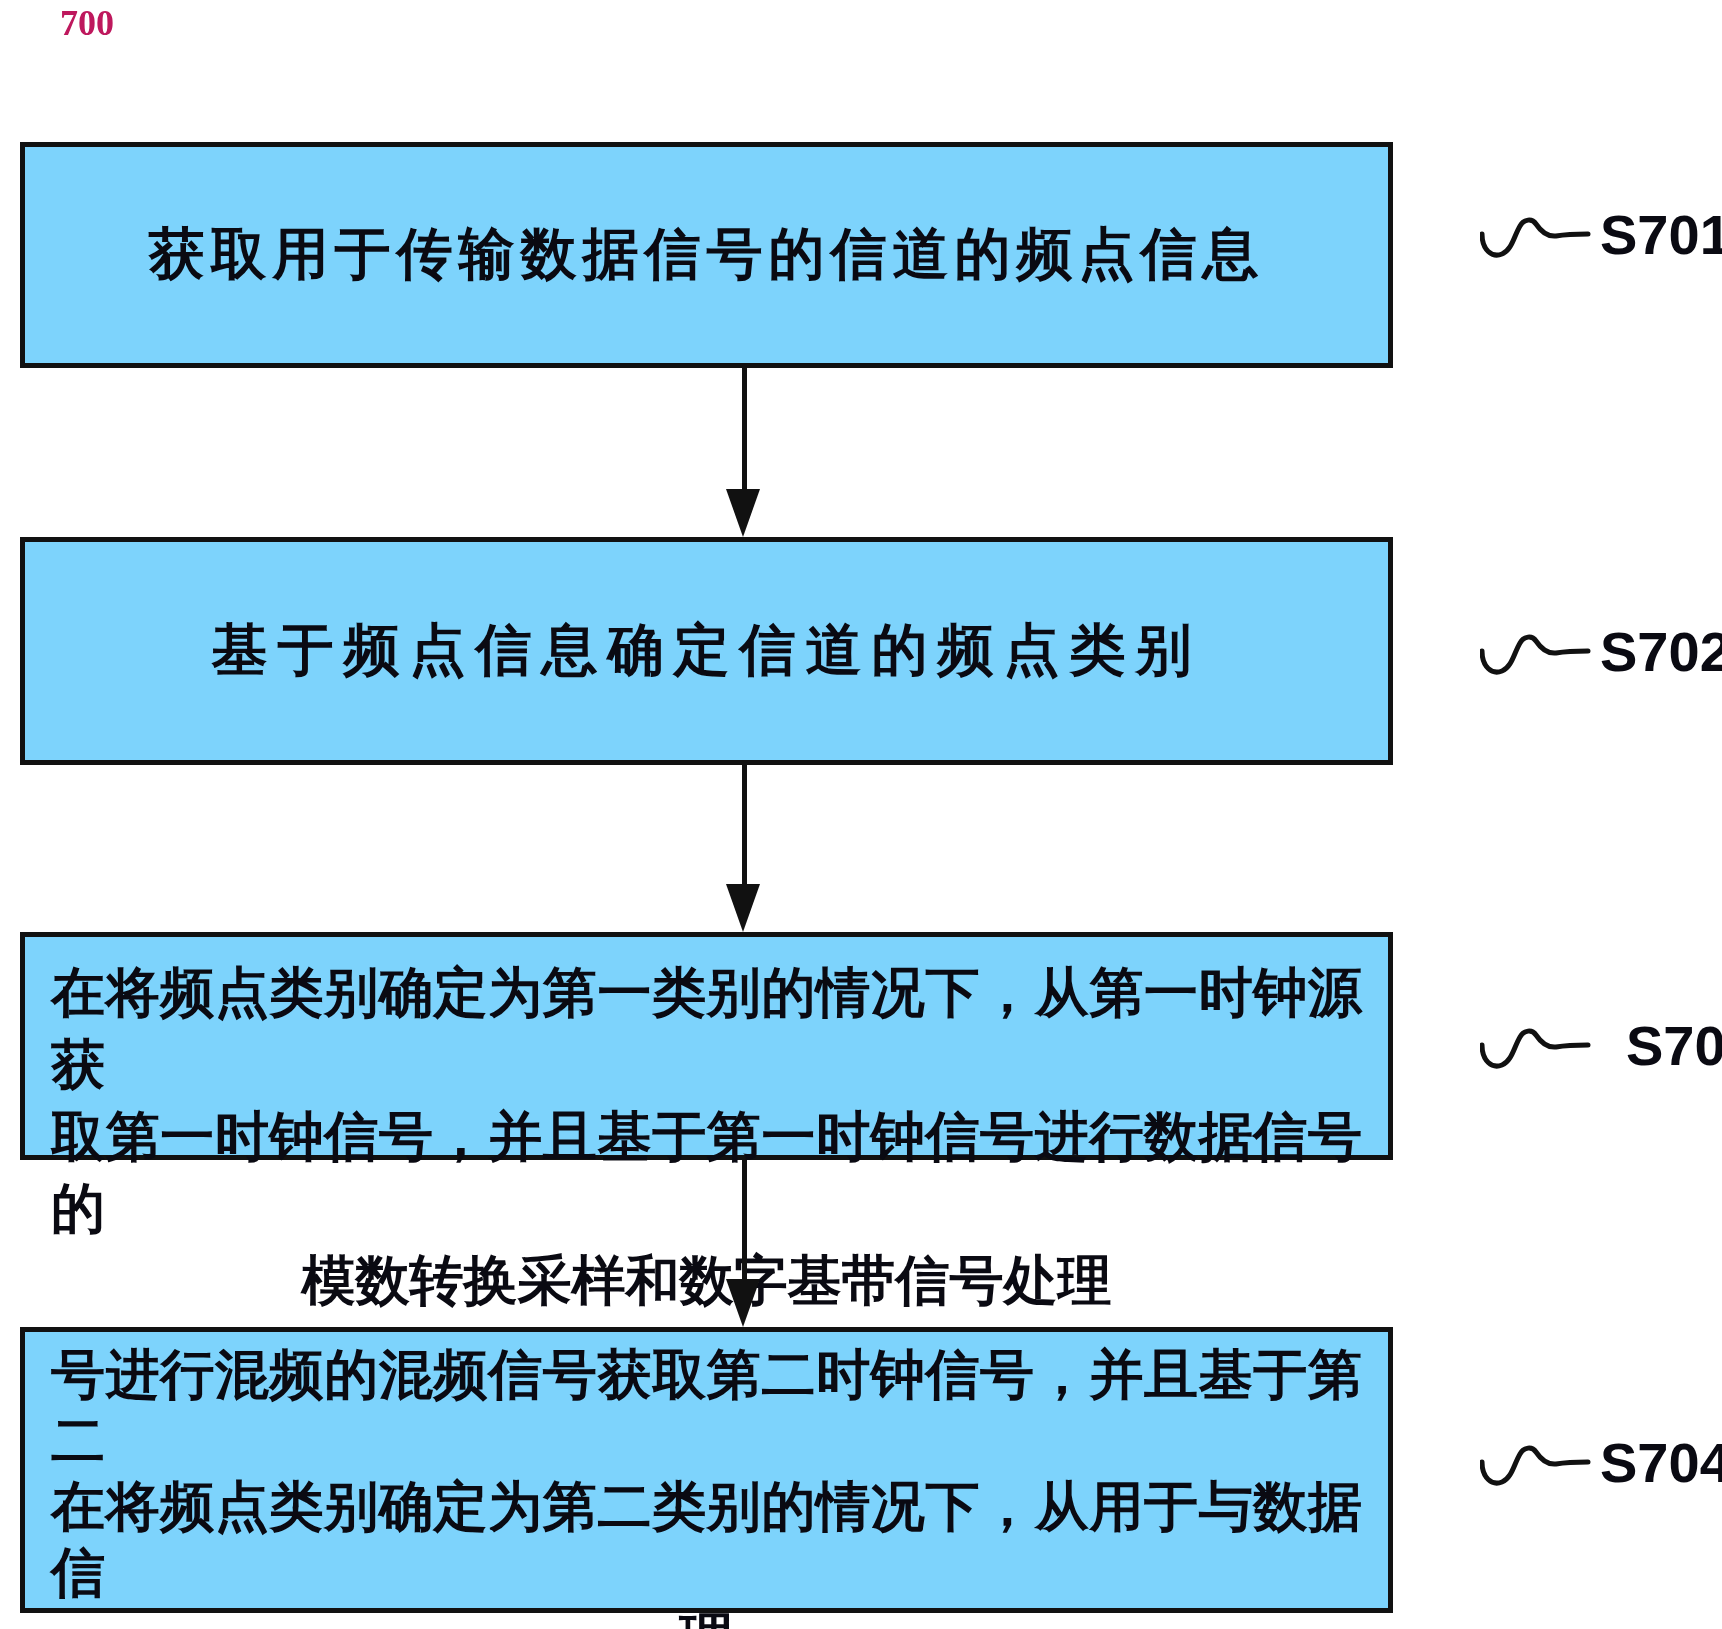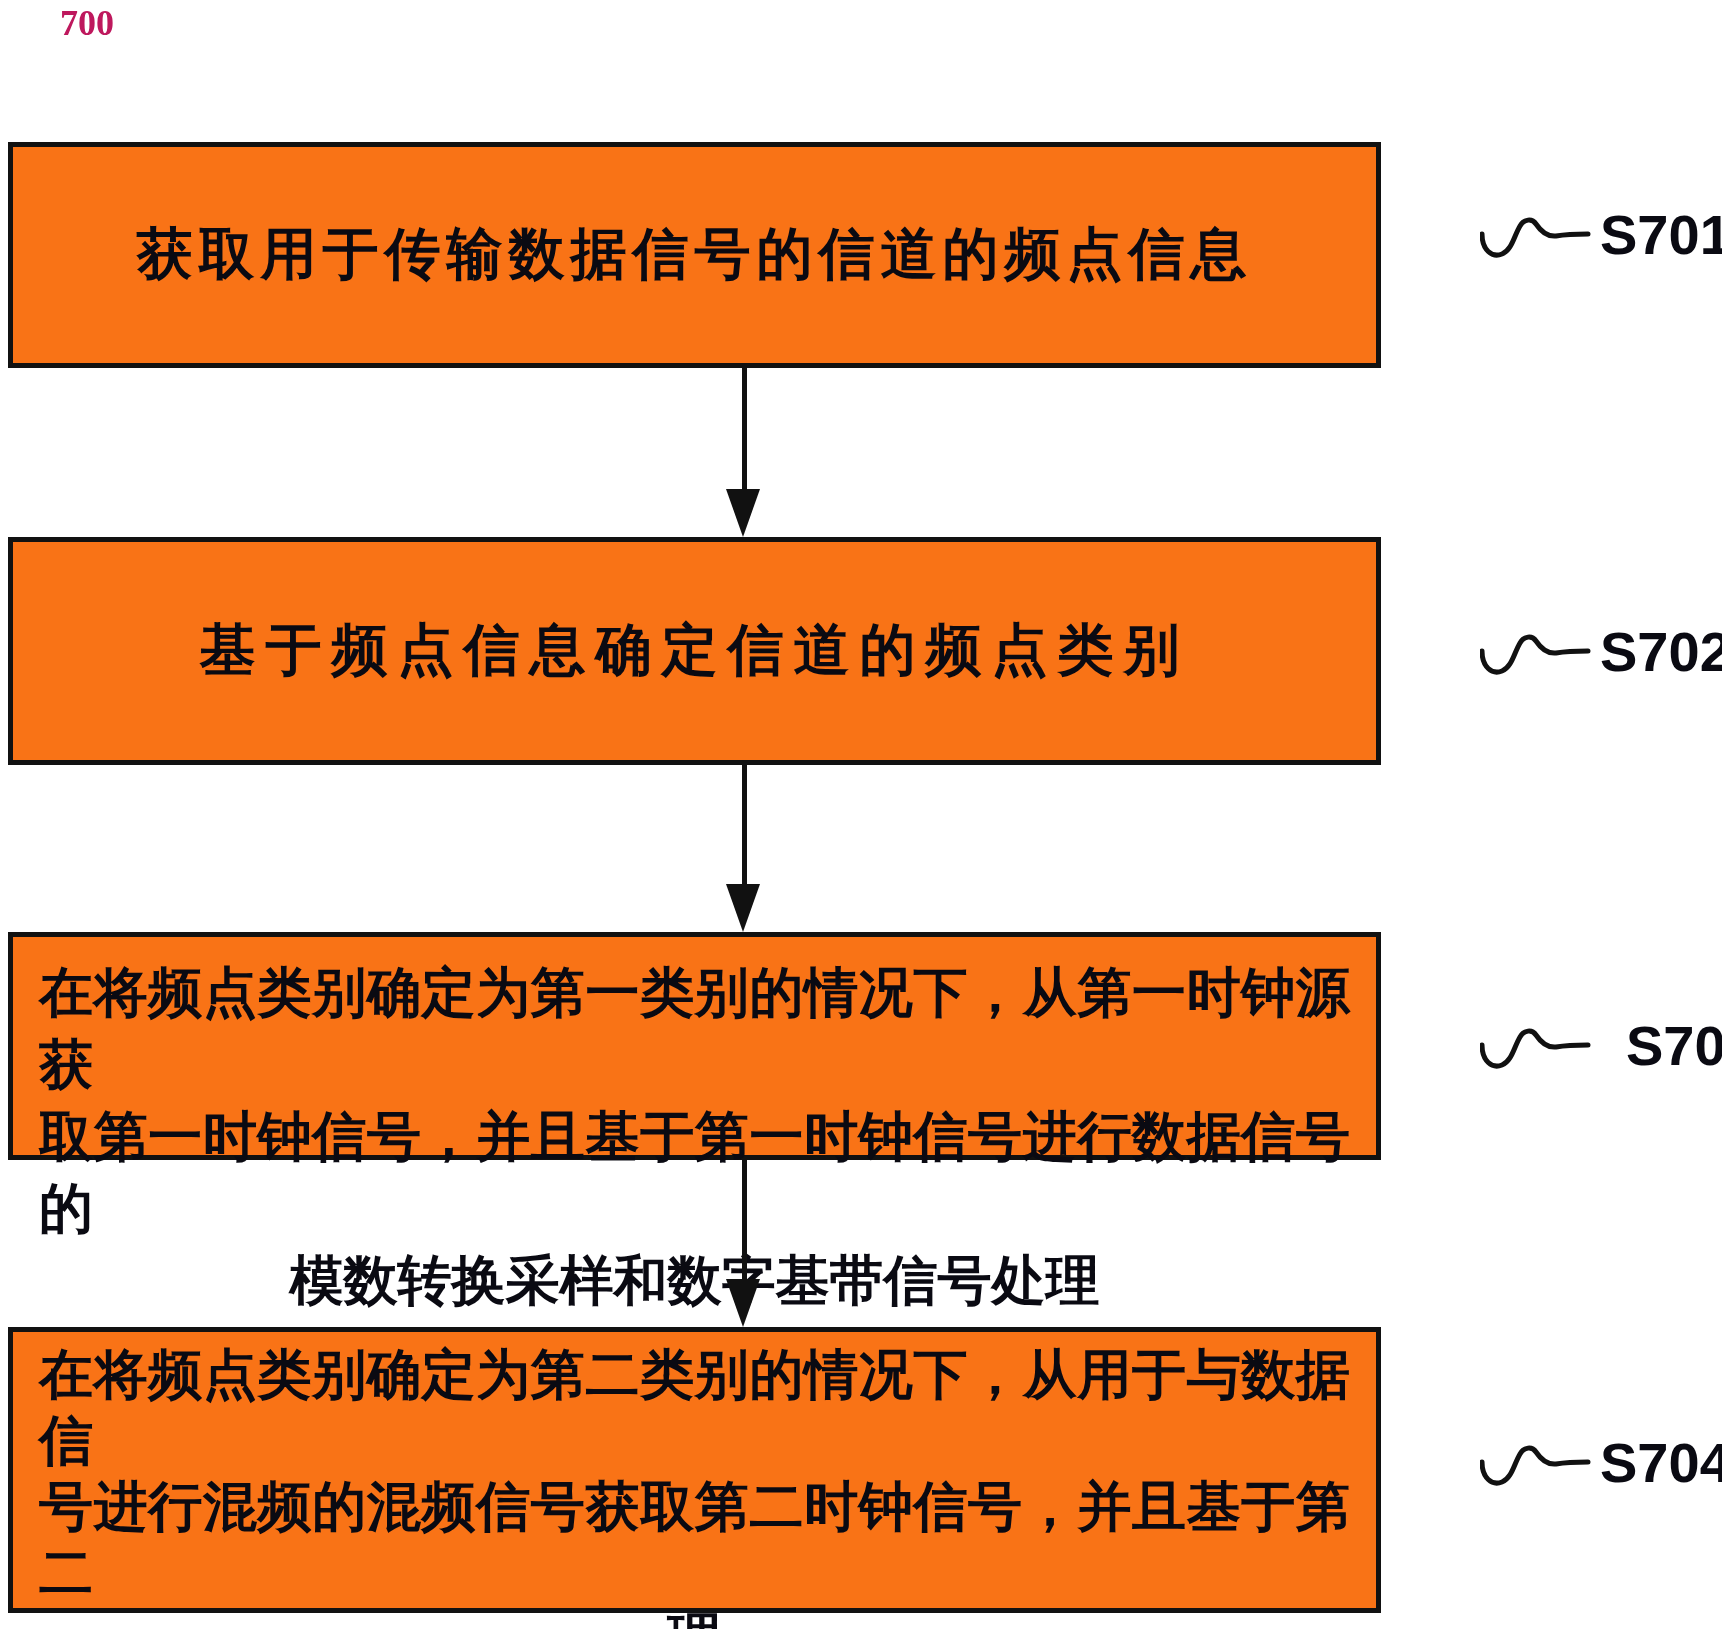--- a/index.html
+++ b/index.html
@@ -10,24 +10,24 @@
     font-family:"DejaVu Sans",sans-serif;
     color:#0a0a12;
     overflow:hidden;
   }
   .fig-num{
     position:absolute;left:60px;top:2px;
     font-family:"Liberation Serif",serif;
     font-weight:bold;font-size:36px;color:#be185d;
   }
   .flow-box{
-    position:absolute;left:8px;width:1373px;
+    position:absolute;left:20px;width:1373px;
     box-sizing:border-box;
     border:5px solid #111111;
-    background:#f97316;
+    background:#7dd3fc;
   }
   .box-single{
     display:flex;align-items:center;justify-content:center;
     font-size:56px;font-weight:600;
   }
   .box1{top:142px;height:226px;letter-spacing:6px;}
   .box2{top:537px;height:228px;letter-spacing:10px;font-family:Liberation Serif, serif;}
   .box-multi{font-weight:600;}
   .box3{top:932px;height:228px;padding:20px 26px;font-size:54px;line-height:72px;}
   .box4{top:1327px;height:286px;padding:10px 26px;font-size:54px;line-height:66px;}
@@ -87,22 +87,22 @@
   <div class="flow-box box-multi box3">
     <div class="jline">在将频点类别确定为第一类别的情况下，从第一时钟源获</div>
     <div class="jline">取第一时钟信号，并且基于第一时钟信号进行数据信号的</div>
     <div class="cline">模数转换采样和数字基带信号处理</div>
   </div>
 
   <div class="arrow-shaft shaft3"></div>
   <div class="arrow-head head3"></div>
 
   <div class="flow-box box-multi box4">
+    <div class="jline">号进行混频的混频信号获取第二时钟信号，并且基于第二</div>
     <div class="jline">在将频点类别确定为第二类别的情况下，从用于与数据信</div>
-    <div class="jline">号进行混频的混频信号获取第二时钟信号，并且基于第二</div>
     <div class="cline">理</div>
   </div>
 
   <div class="step step1">
     <svg class="squiggle" width="112" height="56" viewBox="0 0 112 56">
       <path d="M2,28 C2,44 12,52 22,48 C32,44 34,30 40,20 C44,13 52,12 56,18 C60,24 66,31 76,30 C88,28 99,28 108,28" fill="none" stroke="#111111" stroke-width="5" stroke-linecap="round"></path>
     </svg>
     <span class="lbl">S701</span>
   </div>
 

